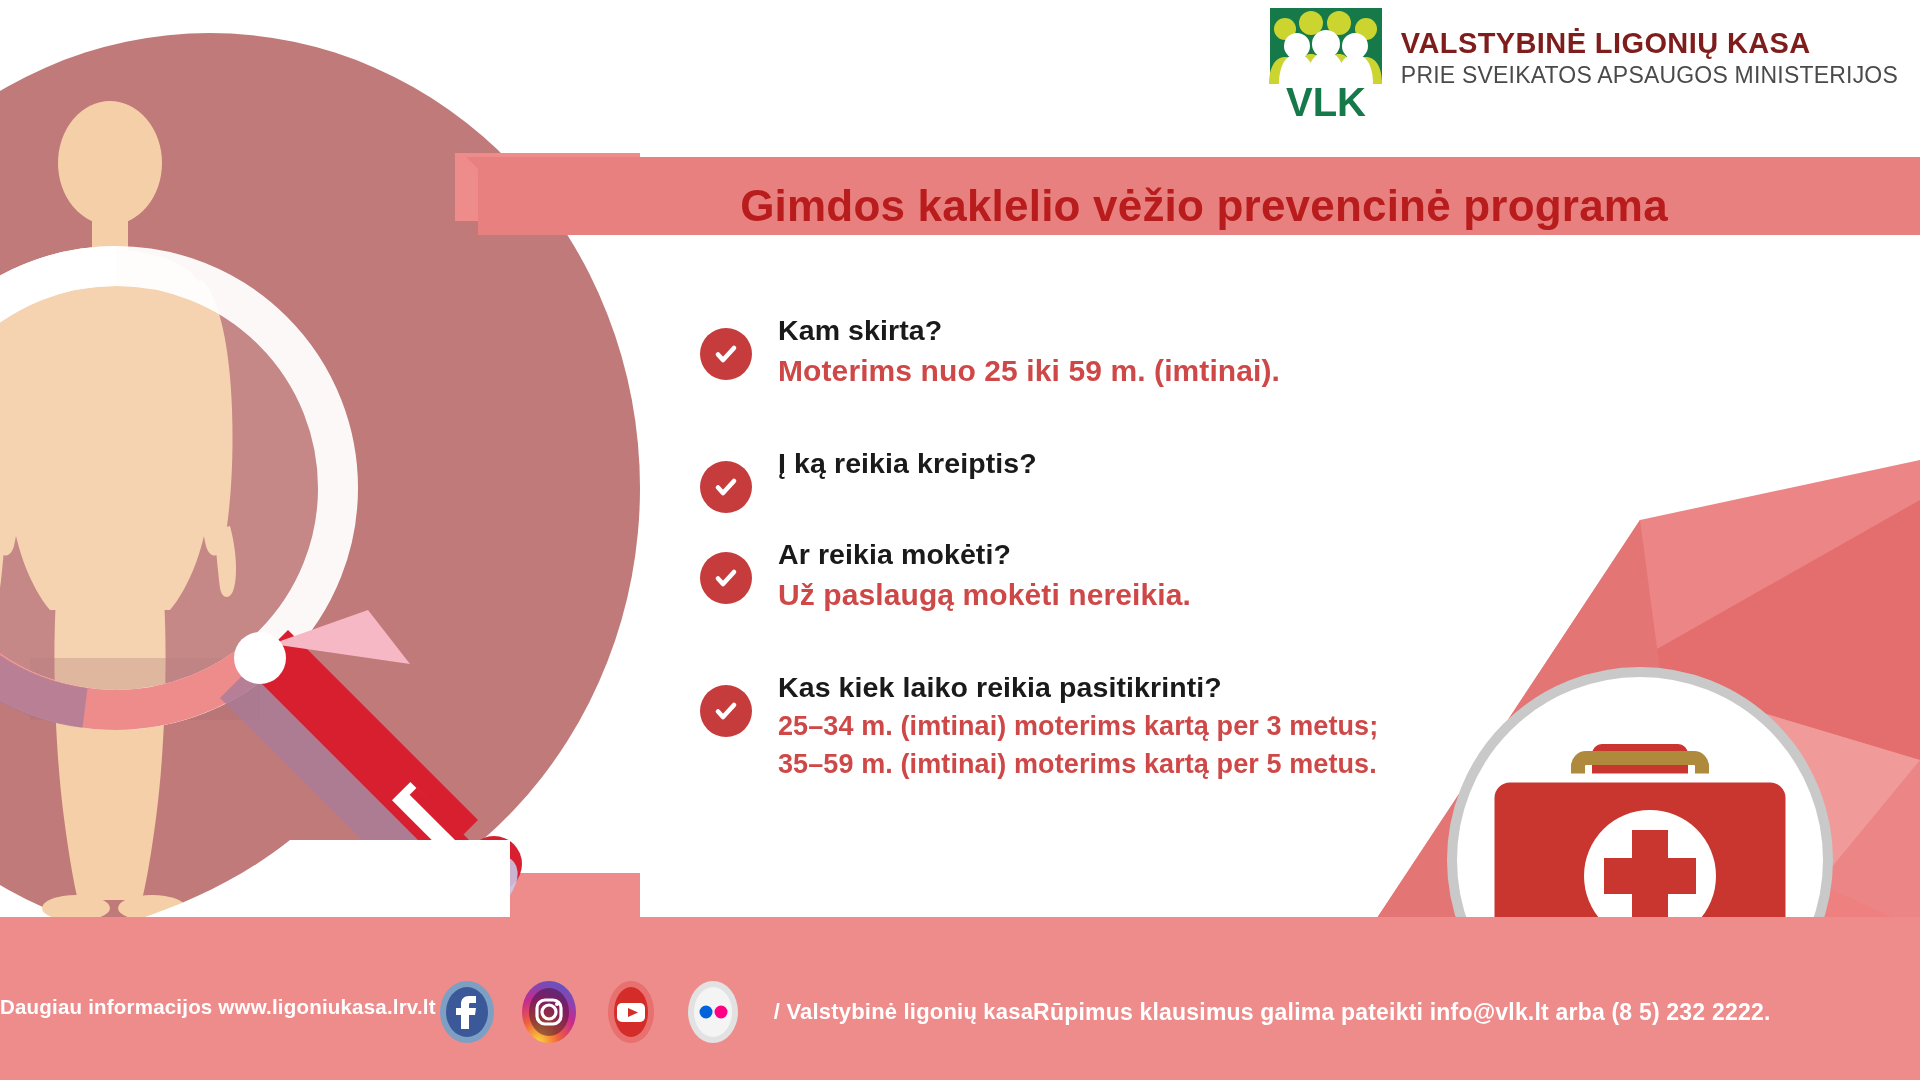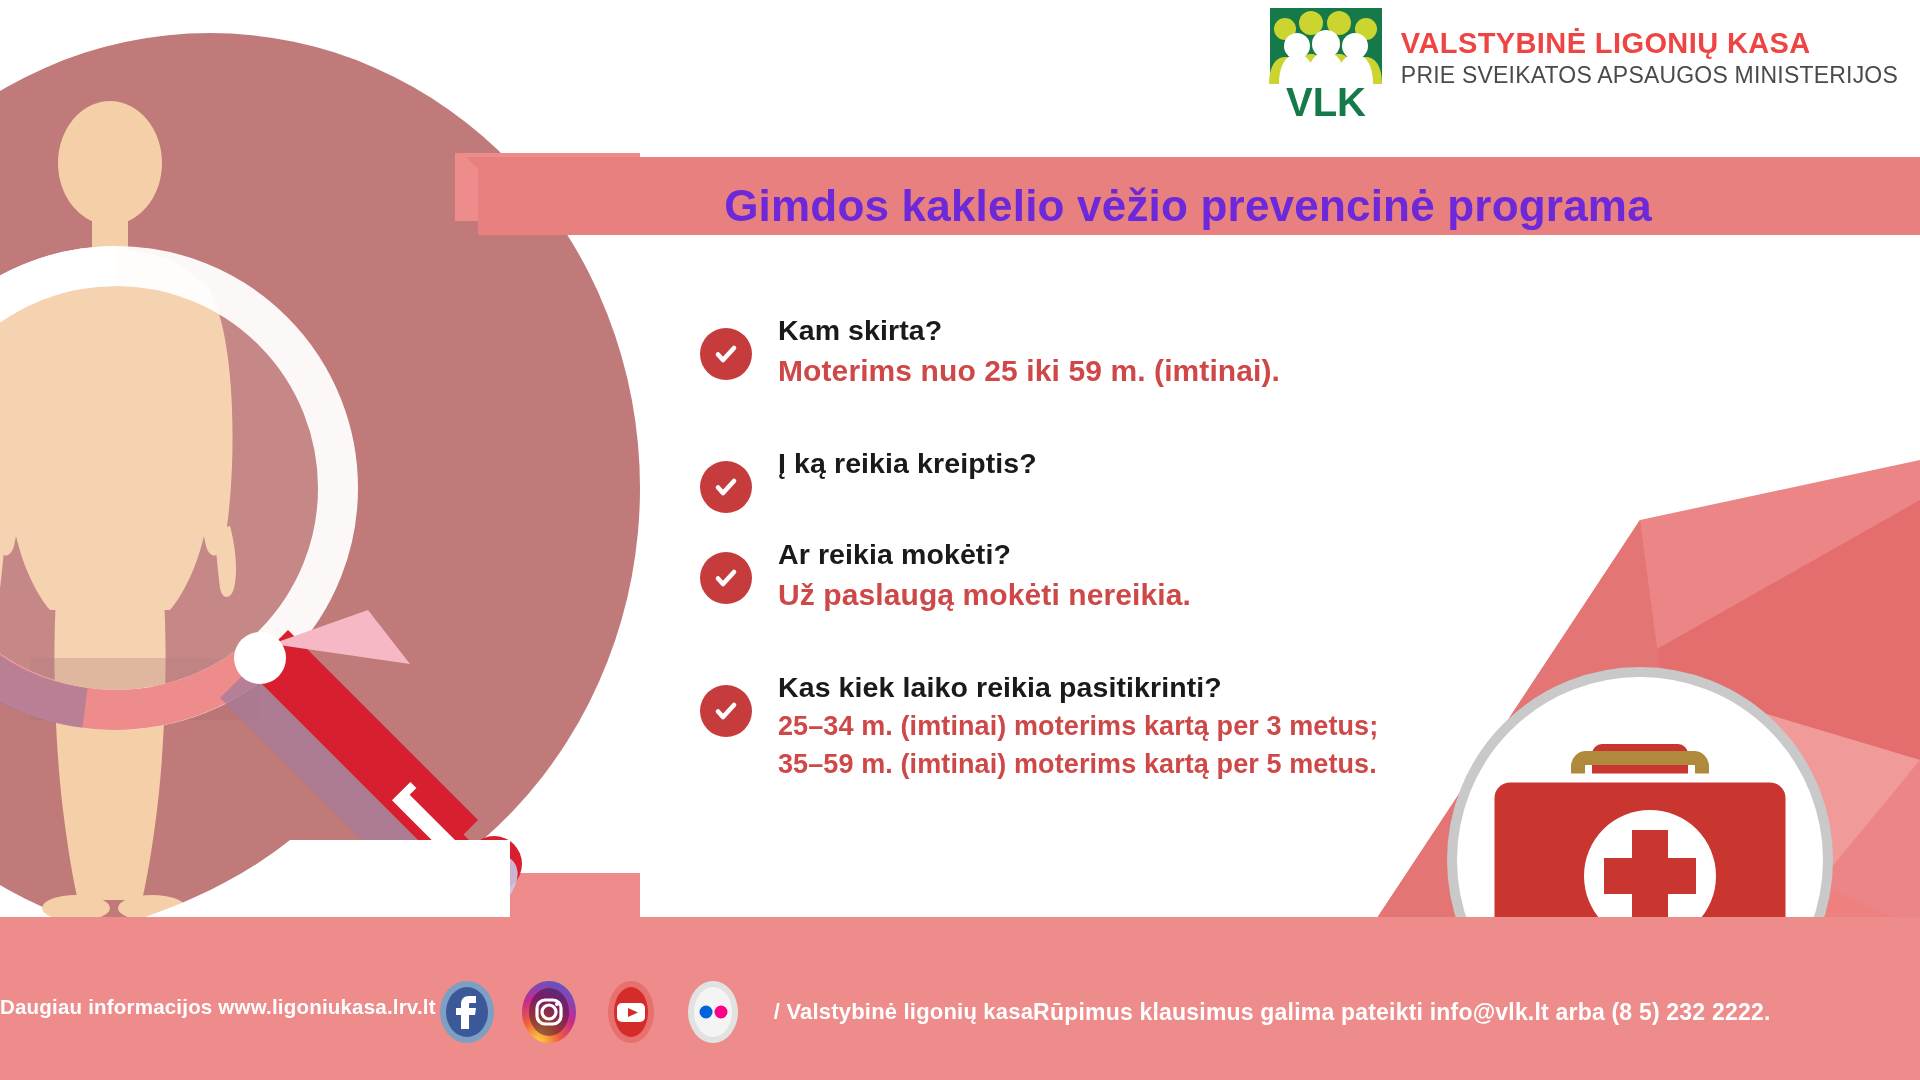--- a/index.html
+++ b/index.html
@@ -10,30 +10,30 @@
   
   .polyart{position:absolute;right:0;bottom:0;width:900px;height:620px;}
 
   
   .left-art{position:absolute;left:-120px;top:18px;width:760px;height:940px;}
 
   
   .logo-block{position:absolute;right:22px;top:6px;display:flex;align-items:flex-start;gap:16px;}
   .logo-mark{width:118px;height:112px;flex:0 0 auto;}
   .logo-text{padding-top:22px;}
-  .logo-title{font-size:29px;font-weight:bold;letter-spacing:.4px;color:#ef4444;line-height:1.05;white-space:nowrap;}
+  .logo-title{font-size:29px;font-weight:bold;letter-spacing:.4px;color:#7f1d1d;line-height:1.05;white-space:nowrap;}
   .logo-sub{font-size:23px;color:#4a4a4a;letter-spacing:.2px;line-height:1.25;margin-top:3px;white-space:nowrap;}
 
   
   .banner{position:absolute;left:478px;top:157px;width:1442px;height:78px;background:#e98080;}
   .banner-notch{position:absolute;left:466px;top:157px;width:0;height:0;
       border-top:78px solid #e98080;border-left:78px solid transparent;}
-  .banner-title{position:absolute;left:488px;top:157px;width:1400px;height:98px;
+  .banner-title{position:absolute;left:504px;top:157px;width:1400px;height:98px;
       display:flex;align-items:center;justify-content:center;
-      color:#6d28d9;font-size:44px;font-weight:bold;letter-spacing:.2px;}
+      color:#b91c1c;font-size:44px;font-weight:bold;letter-spacing:.2px;}
 
   
   .content{position:absolute;left:700px;top:310px;width:1120px;}
   .item{position:relative;margin-bottom:50px;padding-left:78px;}
   .item:last-child{margin-bottom:0;}
   .check{position:absolute;left:0;top:18px;width:52px;height:52px;border-radius:50%;
       background:#c63b3b;display:flex;align-items:center;justify-content:center;}
   .check svg{display:block;}
   .q{font-size:28.5px;font-weight:bold;color:#1a1a1a;line-height:1.42;letter-spacing:.1px;}
   .a{font-size:30px;font-weight:bold;color:#cf4848;line-height:1.42;letter-spacing:.1px;}

